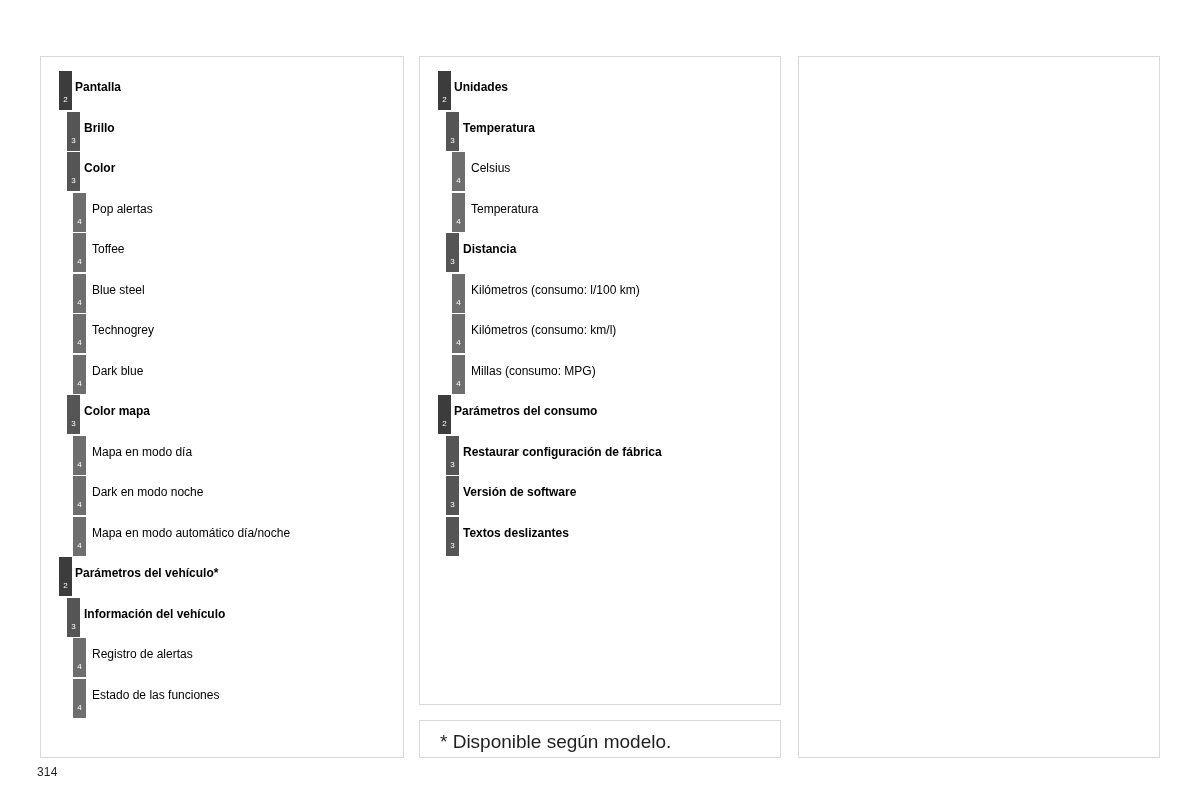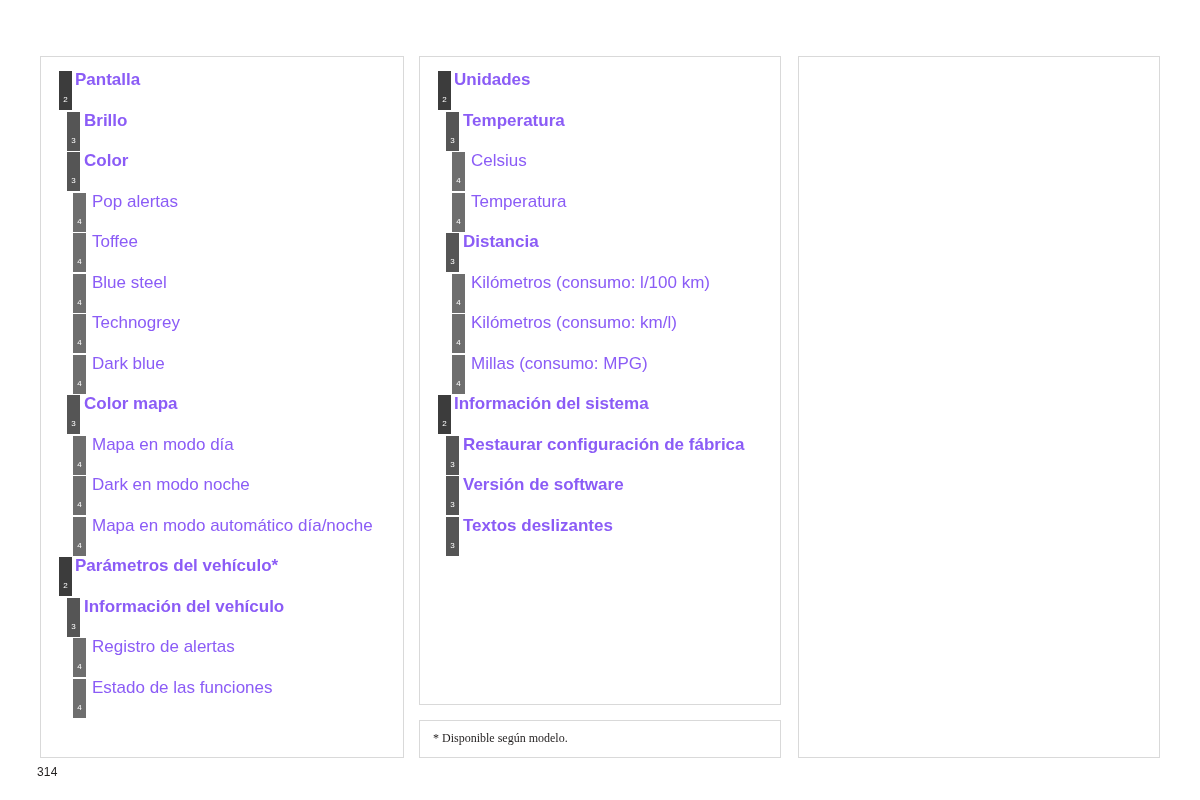--- a/index.html
+++ b/index.html
@@ -39,26 +39,25 @@
     left: 419px;
     top: 720px;
     width: 362px;
     height: 38px;
     background: #ffffff;
     border: 1px solid #d9d9d9;
     box-sizing: border-box;
   }
   .footnote-text {
     position: absolute;
-    left: 13px;
+    left: 20px;
     top: 10px;
-    font-size: 12px;
+    font-size: 19px;
     color: #221f1f;
     white-space: nowrap;
-    font-family: Liberation Serif, serif;
   }
 
   
   .tree {
     position: absolute;
     left: 0;
     top: 0;
     width: 100%;
     height: 100%;
   }
@@ -87,24 +86,24 @@
     top: 25px;
     font-size: 8px;
     letter-spacing: 0;
   }
   .tree-item[data-level="2"] .level-bar { background: #3c3c3c; }
   .tree-item[data-level="3"] .level-bar { background: #555555; }
   .tree-item[data-level="4"] .level-bar { background: #6e6e6e; }
 
   .item-label {
     position: absolute;
-    top: 0;
-    font-size: 17px;
+    top: 8px;
+    font-size: 12px;
     line-height: 17px;
-    color: #8b5cf6;
+    color: #000000;
     white-space: nowrap;
   }
   .tree-item[data-level="2"] .level-bar { left: 18px; }
   .tree-item[data-level="3"] .level-bar { left: 26px; }
   .tree-item[data-level="4"] .level-bar { left: 32px; }
   .tree-item[data-level="2"] .item-label { left: 34px; font-weight: bold; }
   .tree-item[data-level="3"] .item-label { left: 43px; font-weight: bold; }
   .tree-item[data-level="4"] .item-label { left: 51px; font-weight: normal; }
 
   
@@ -281,21 +280,21 @@
           <div class="tree-item" data-level="4" style="top: 283.5px;">
             <div class="level-bar" style="background: rgb(110, 110, 110);">
               <span class="level-num">4</span>
             </div>
             <div class="item-label">Millas (consumo: MPG)</div>
           </div>
           <div class="tree-item" data-level="2" style="top: 324px;">
             <div class="level-bar" style="background: rgb(60, 60, 60);">
               <span class="level-num">2</span>
             </div>
-            <div class="item-label">Información del sistema</div>
+            <div class="item-label">Parámetros del consumo</div>
           </div>
           <div class="tree-item" data-level="3" style="top: 364.5px;">
             <div class="level-bar" style="background: rgb(85, 85, 85);">
               <span class="level-num">3</span>
             </div>
             <div class="item-label">Restaurar configuración de fábrica</div>
           </div>
           <div class="tree-item" data-level="3" style="top: 405px;">
             <div class="level-bar" style="background: rgb(85, 85, 85);">
               <span class="level-num">3</span>

